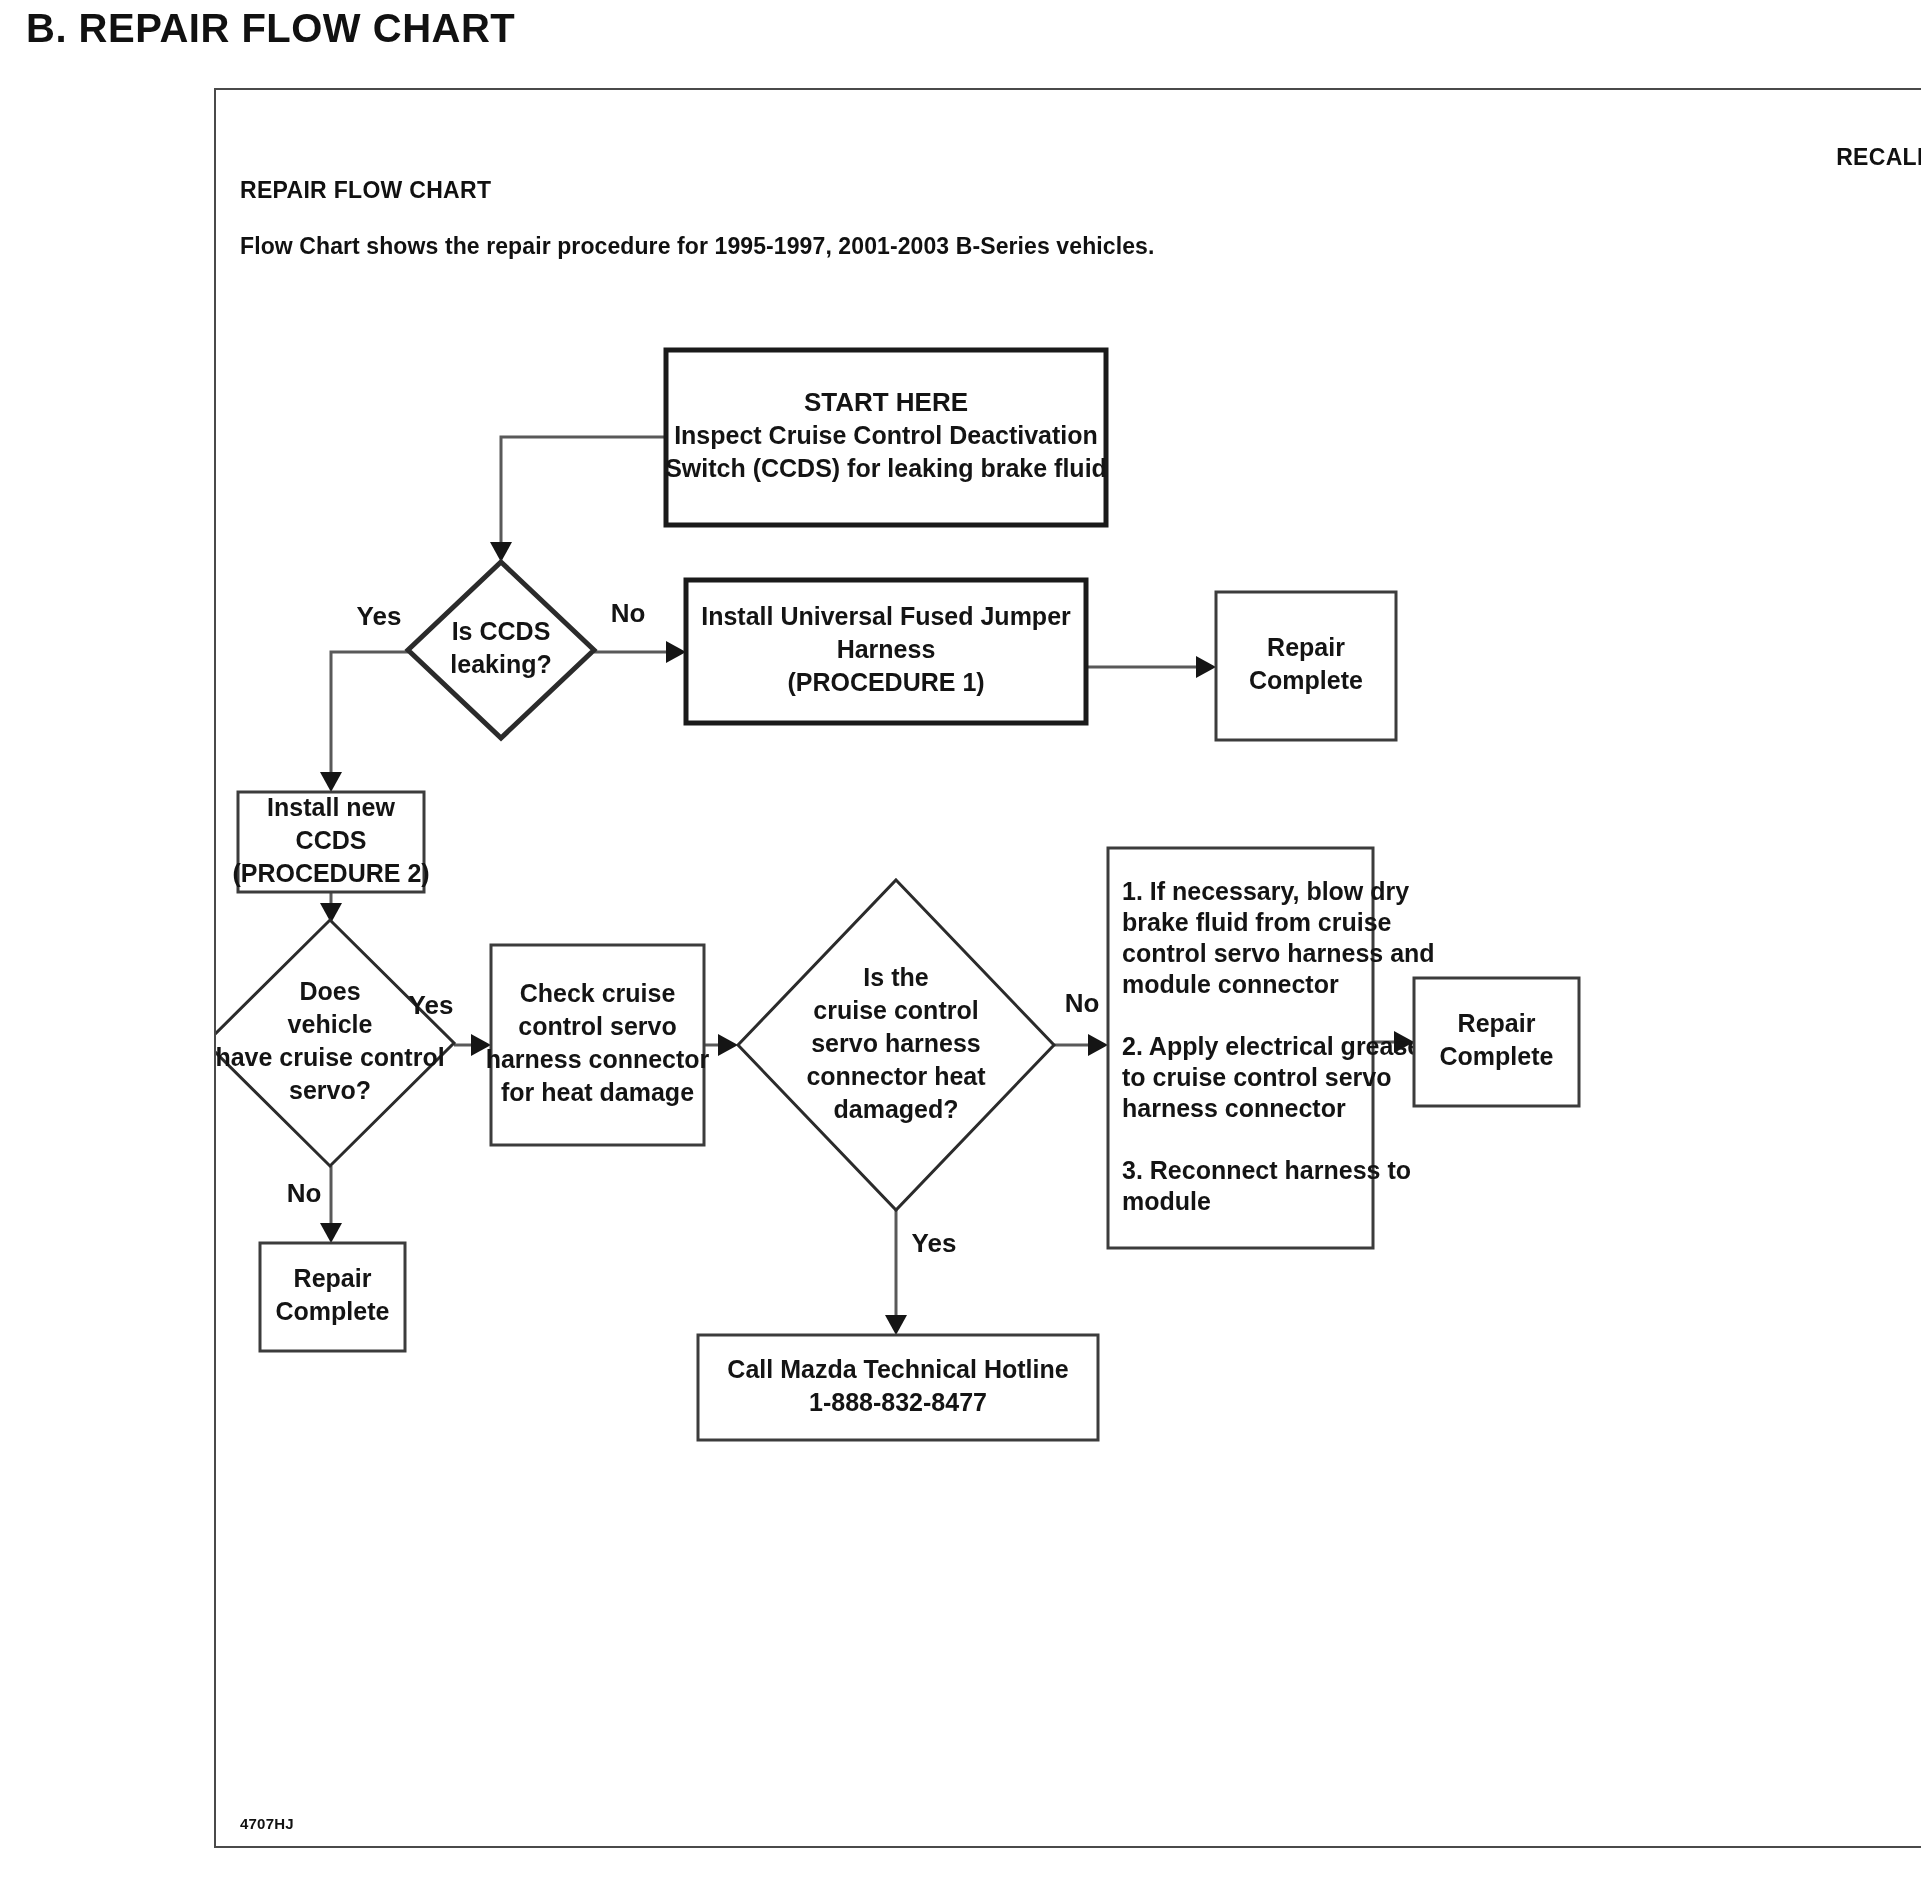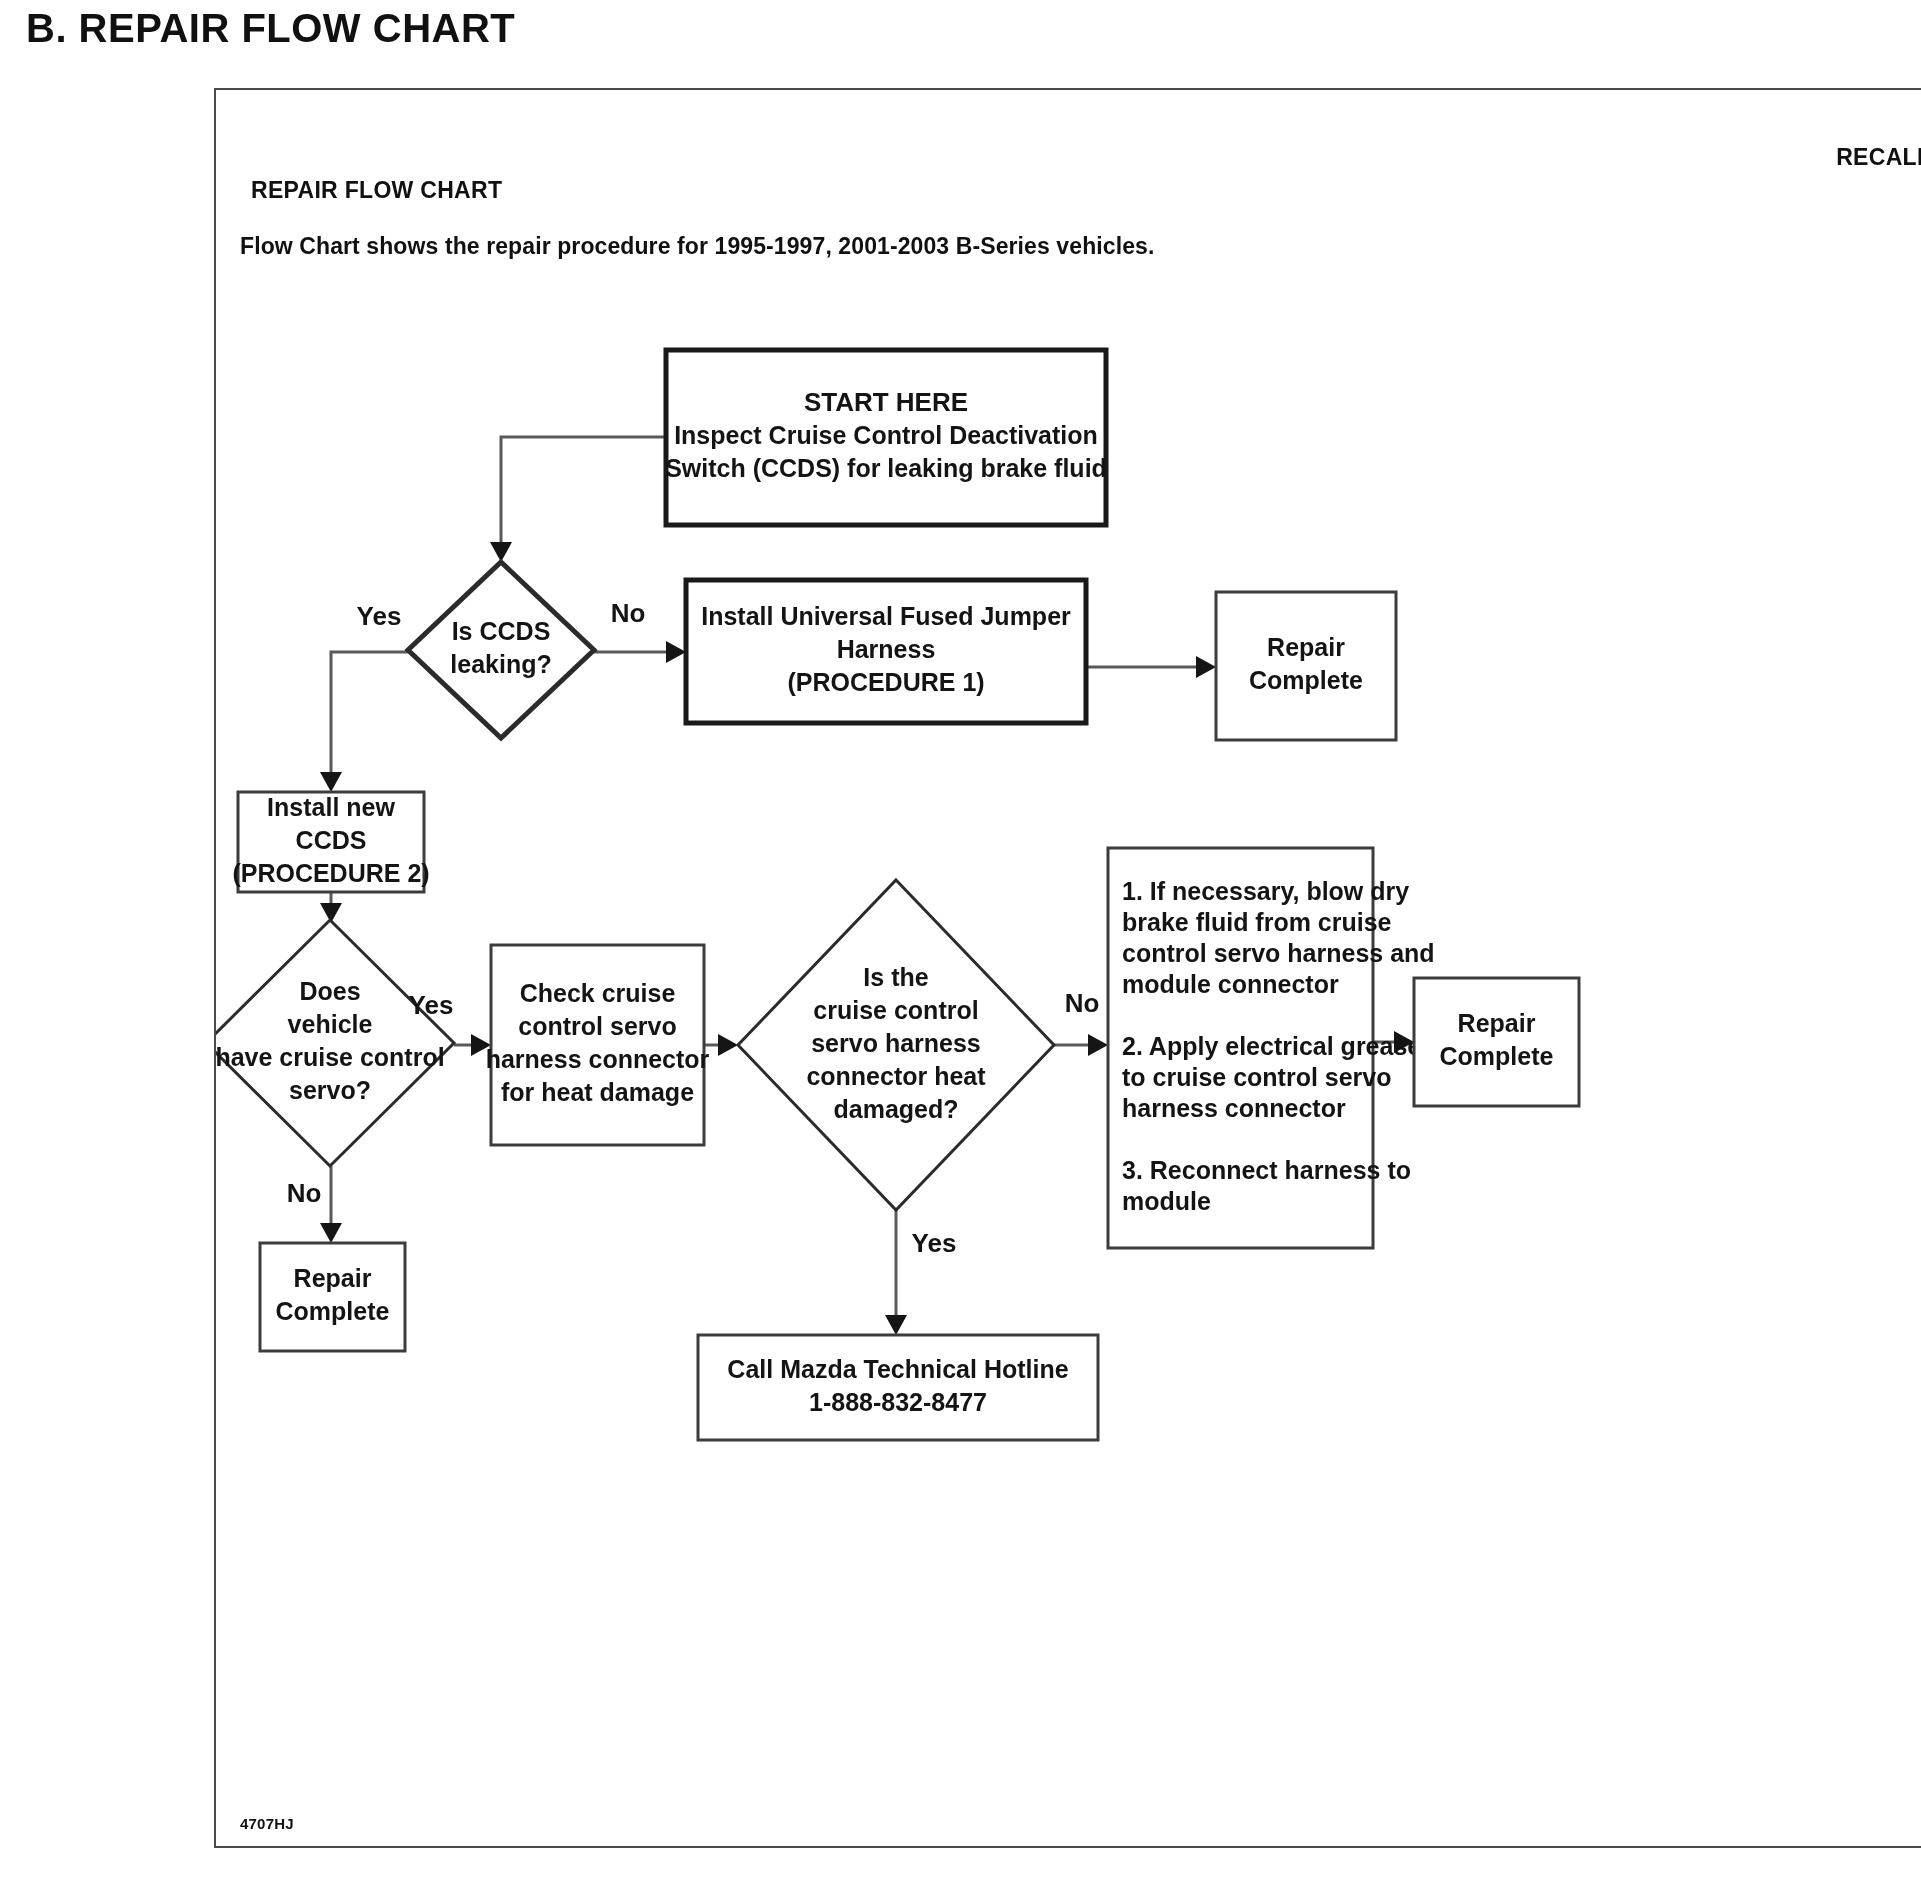--- a/index.html
+++ b/index.html
@@ -52,21 +52,20 @@
     font-size: 23px;
     font-weight: bold;
     letter-spacing: 0.3px;
   }
   #frame-heading {
     left: 24px;
     top: 87px;
     font-size: 23px;
     font-weight: bold;
     letter-spacing: 0.3px;
-    margin-left: 11px;
   }
   #frame-subtitle {
     left: 24px;
     top: 143px;
     font-size: 23px;
     font-weight: bold;
     letter-spacing: 0.1px;
   }
   #frame-footer {
     left: 24px;

